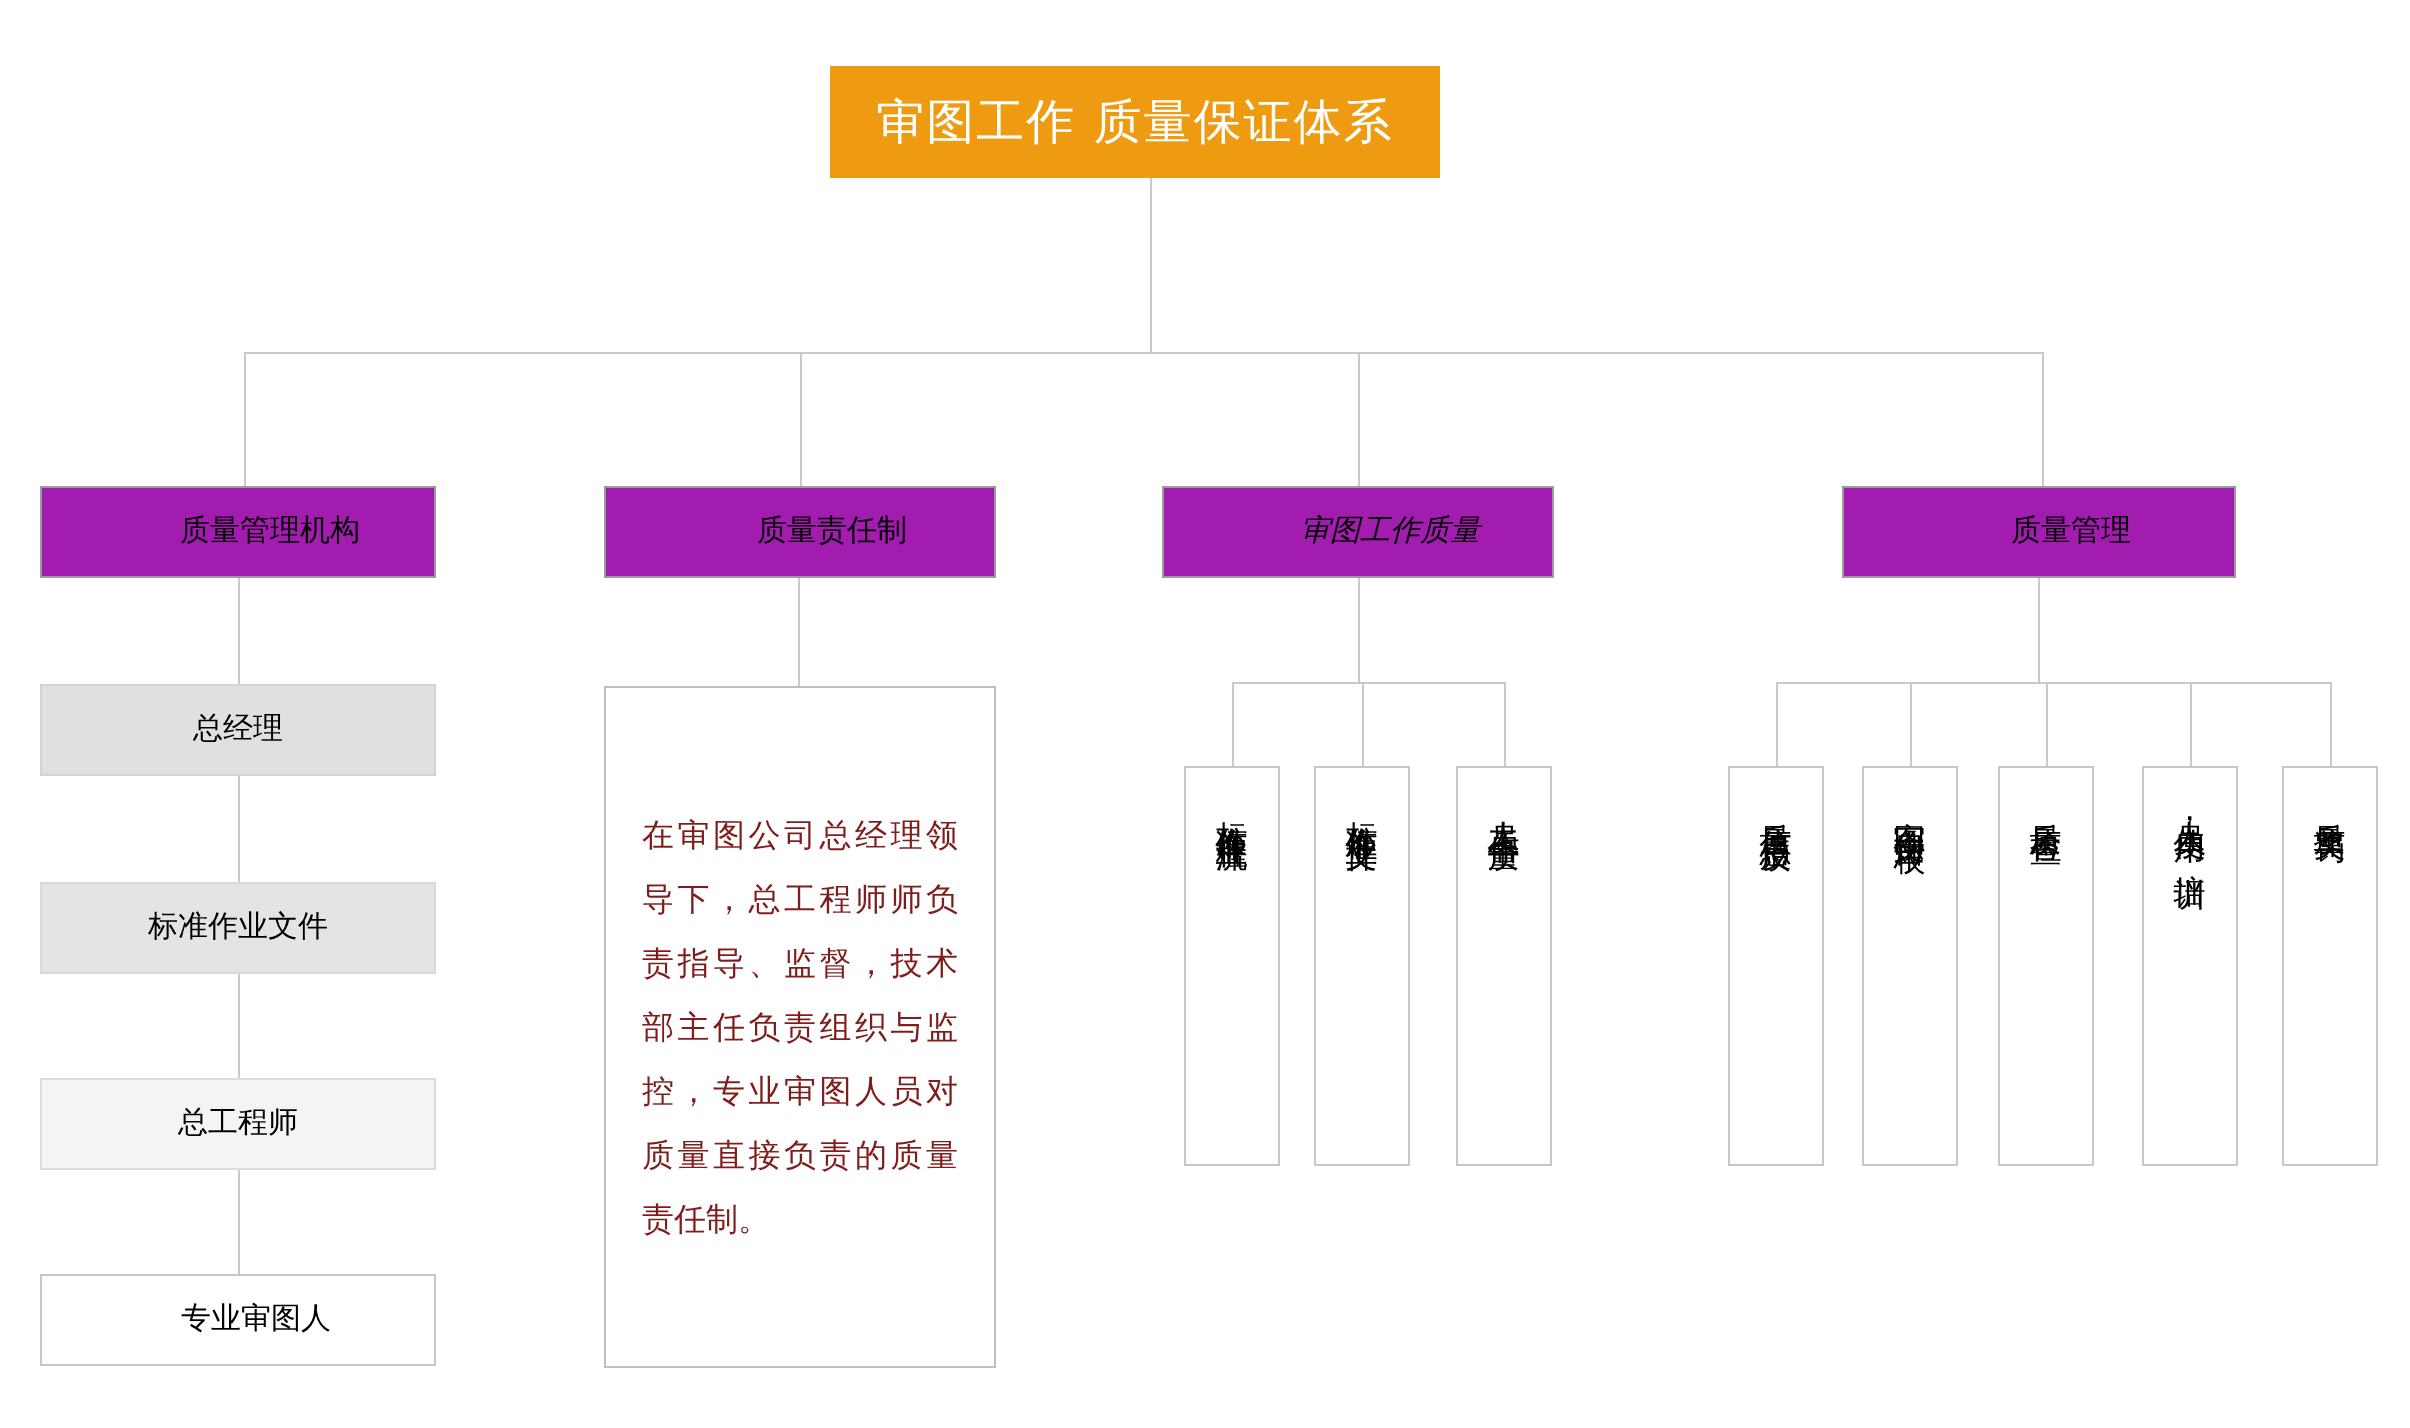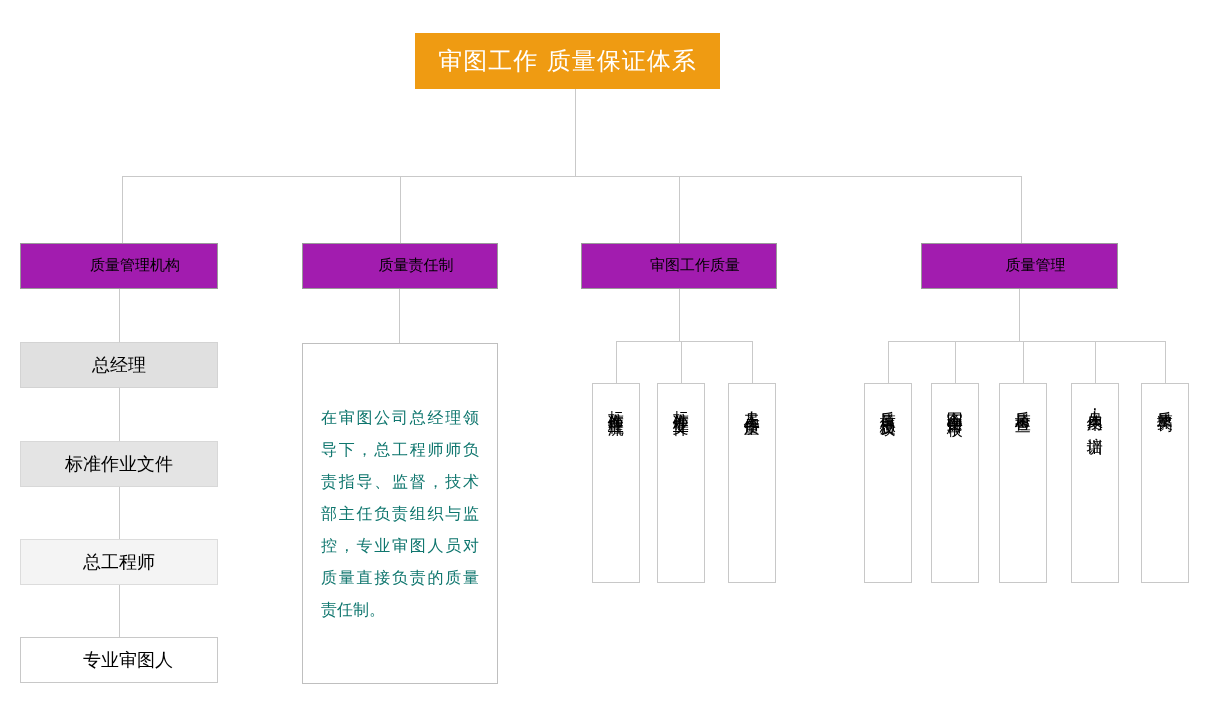--- a/index.html
+++ b/index.html
@@ -45,29 +45,29 @@
     top: 243px;
     height: 46px;
     background: #a21caf;
     border: 1px solid #9a9a9a;
     font-size: 15px;
     color: #000000;
     padding-left: 32px;
   }
   .lvl2.c1 { left: 20px;  width: 198px; }
   .lvl2.c2 { left: 302px; width: 196px; }
-  .lvl2.c3 { left: 581px; width: 196px; }
+  .lvl2.c3 { left: 581px; width: 196px; font-style: italic; }
   .lvl2.c4 { left: 921px; width: 197px; }
 
   
   .chain {
     left: 20px;
     width: 198px;
     height: 46px;
-    font-size: 18px;
+    font-size: 15px;
     text-align: right;
   }
   .chain.s1 { top: 342px; background: #e0e0e0; border: 1px solid #d3d3d3; }
   .chain.s2 { top: 441px; background: #e4e4e4; border: 1px solid #d8d8d8; }
   .chain.s3 { top: 539px; background: #f4f4f4; border: 1px solid #dcdcdc; }
   .chain.s4 { top: 637px; background: #ffffff; border: 1px solid #c8c8c8; padding-left: 18px; }
 
   
   .para-box {
     position: absolute;
@@ -81,21 +81,21 @@
     display: flex;
     align-items: center;
     justify-content: center;
     padding: 8px 18px;
   }
   .para-text {
     font-size: 16px;
     line-height: 2.0;
     text-align: justify;
     text-align-last: left;
-    color: #0f766e;
+    color: #7f1d1d;
   }
 
   
   .vbox {
     position: absolute;
     box-sizing: border-box;
     top: 383px;
     width: 48px;
     height: 200px;
     background: #ffffff;

